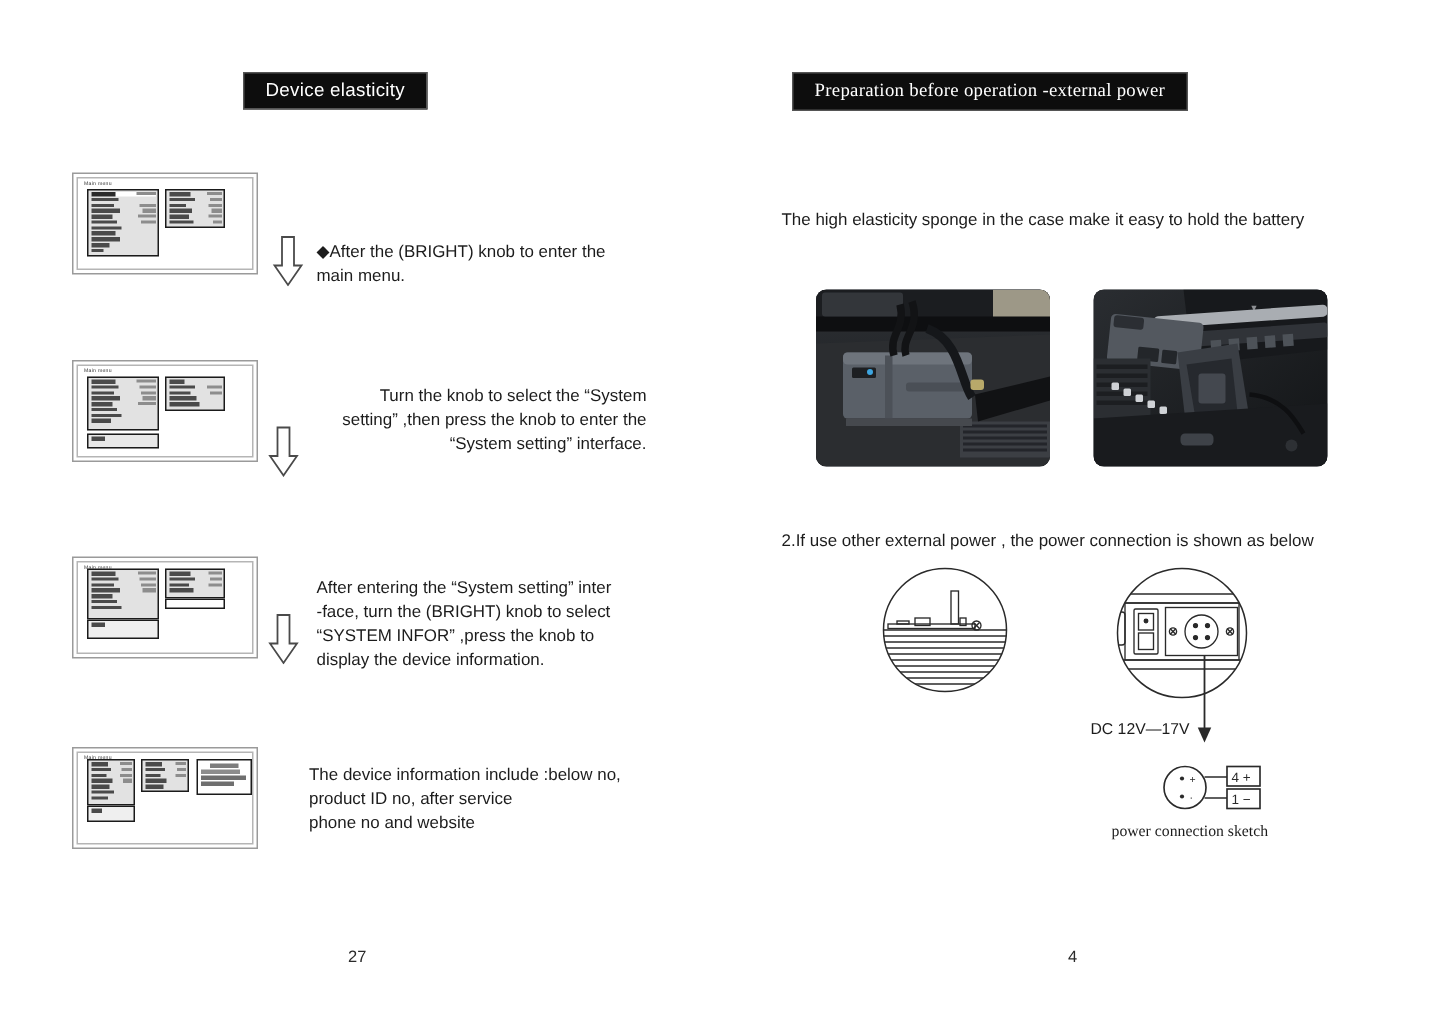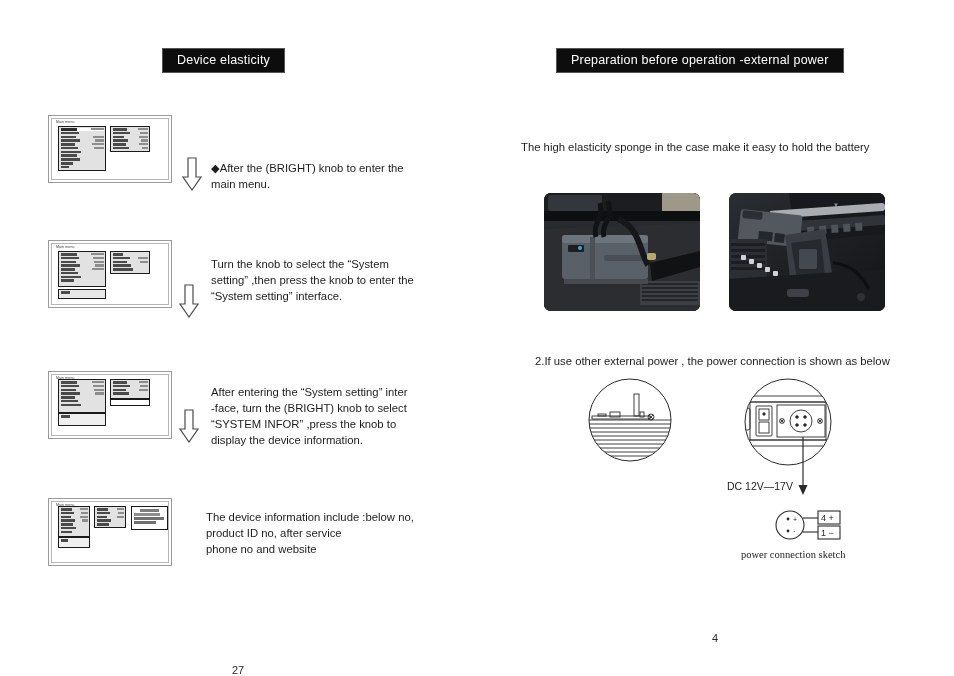--- a/index.html
+++ b/index.html
@@ -26,37 +26,37 @@
     background: #0d0d0d;
     color: #ffffff;
     font-size: 12.5px;
     letter-spacing: .2px;
     padding: 4px 14px 5px 14px;
     white-space: nowrap;
     box-sizing: border-box;
     border: 1px solid #555;
   }
   #banner-left  { left: 162px; top: 48px; }
-  #banner-right { left: 556px; top: 48px; }
+  #banner-right { left: 528px; top: 48px; font-family: Liberation Serif, serif; }
 
   
   .para {
     position: absolute;
     font-size: 11.3px;
     line-height: 16px;
     color: #1c1c1c;
     white-space: pre-line;
   }
 
   #p-right-1 { left: 521px; top: 100px; width: 400px; }
   #p-right-2 { left: 521px; top: 139px; width: 410px; }
-  #p-right-3 { left: 535px; top: 353px; width: 410px; }
+  #p-right-3 { left: 521px; top: 353px; width: 410px; }
 
   #p-step-1 { left: 211px; top: 160px; width: 220px; }
-  #p-step-2 { left: 211px; top: 256px; width: 220px; }
+  #p-step-2 { left: 211px; top: 256px; width: 220px; text-align: right; }
   #p-step-3 { left: 211px; top: 384px; width: 235px; }
   #p-step-4 { left: 206px; top: 509px; width: 240px; }
 
   
   .lcd {
     position: absolute;
     width: 124px;
     height: 68px;
     border: 1px solid #9a9a9a;
     background: #ffffff;
@@ -156,21 +156,21 @@
   }
   #cap-dc    { left: 727px; top: 480px; }
   #cap-sketch{ left: 741px; top: 549px; font-family: Liberation Serif, serif; }
 
   
   .pagenum {
     position: absolute;
     font-size: 11px;
     color: #2a2a2a;
   }
-  #pagenum-left  { left: 232px; top: 632px; margin-top: 32px; }
+  #pagenum-left  { left: 232px; top: 632px; }
   #pagenum-right { left: 712px; top: 632px; }
 </style>
 </head>
 <body>
 
 <div class="page">
 
   <div class="banner" id="banner-left">Device elasticity</div>
 
   <div class="lcd" style="left:48px; top:115px;">

